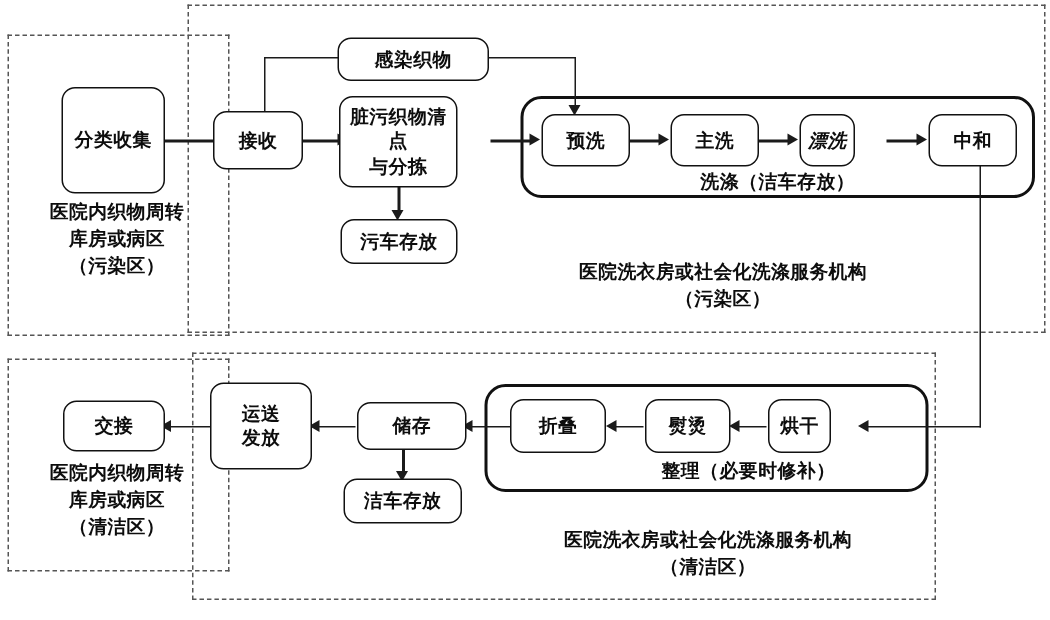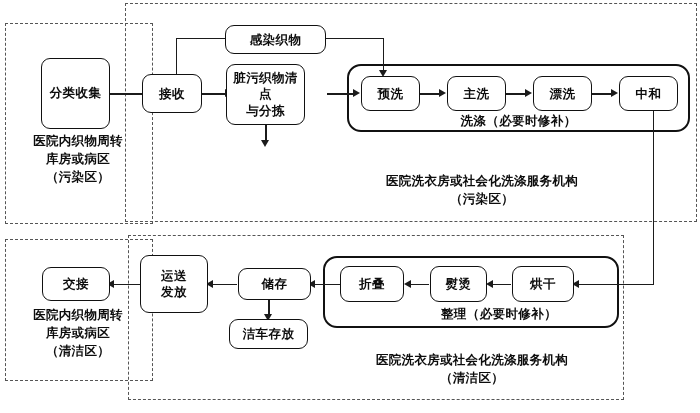--- a/index.html
+++ b/index.html
@@ -87,21 +87,21 @@
 
   <div class="zone" style="left:5px;top:23px;width:148px;height:201px;"></div>
 
   <div class="zone" style="left:125px;top:3px;width:572px;height:219px;"></div>
 
   <div class="zone" style="left:5px;top:239px;width:148px;height:142px;"></div>
 
   <div class="zone" style="left:128px;top:235px;width:496px;height:165px;"></div>
 
   <div class="group" style="left:347px;top:64px;width:343px;height:68px;"></div>
-  <div class="group-label" style="left:347px;top:113px;width:343px;">洗涤（必要时修补）</div>
+  <div class="group-label" style="left:347px;top:113px;width:343px;">洗涤（洁车存放）</div>
 
   <div class="group" style="left:323px;top:256px;width:296px;height:72px;"></div>
   <div class="group-label" style="left:323px;top:306px;width:352px;">整理（必要时修补）</div>
 
   <div class="ln h" style="left:110px;top:93.3px;width:36px;"></div>
   <div class="arw right" style="left:145px;top:89px;"></div>
 
   <div class="ln h" style="left:201px;top:93.3px;width:25px;"></div>
   <div class="arw right" style="left:225px;top:89px;"></div>
 
@@ -160,38 +160,41 @@
 
   <div class="node" style="left:142px;top:74px;width:60px;height:39px;">
     <span>接收</span>
   </div>
 
   <div class="node two-line" style="left:226px;top:64px;width:79px;height:61px;flex-direction:column;">
     <span>脏污织物清点</span>
     <span>与分拣</span>
   </div>
 
+  <div class="node" style="left:227px;top:146px;width:78px;height:30px;">
+    <span>污车存放</span>
+  </div>
 
   <div class="node" style="left:361px;top:76px;width:59px;height:35px;">
     <span>预洗</span>
   </div>
 
   <div class="node" style="left:447px;top:76px;width:59px;height:35px;">
     <span>主洗</span>
   </div>
 
-  <div class="node" style="left:533px;top:76px;width:59px;height:35px;">
+  <div class="node" style="left:533px;top:76px;width:37px;height:35px;font-style:italic;">
     <span>漂洗</span>
   </div>
 
   <div class="node" style="left:619px;top:76px;width:59px;height:35px;">
     <span>中和</span>
   </div>
 
-  <div class="node" style="left:512px;top:266px;width:62px;height:36px;">
+  <div class="node" style="left:512px;top:266px;width:42px;height:36px;">
     <span>烘干</span>
   </div>
 
   <div class="node" style="left:430px;top:266px;width:57px;height:36px;">
     <span>熨烫</span>
   </div>
 
   <div class="node" style="left:340px;top:266px;width:64px;height:36px;">
     <span>折叠</span>
   </div>

